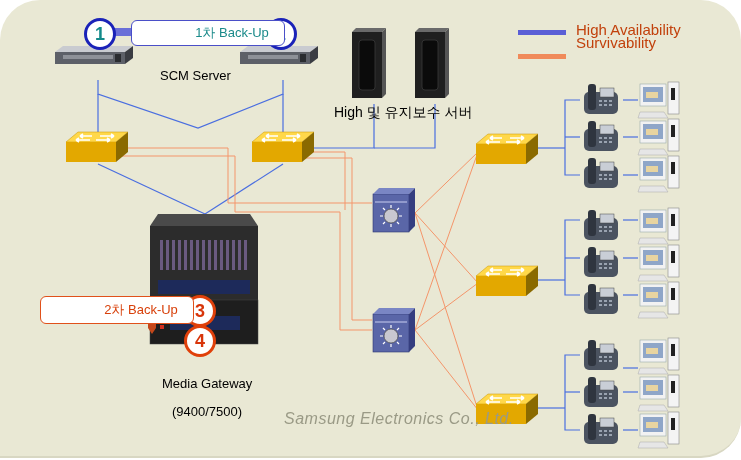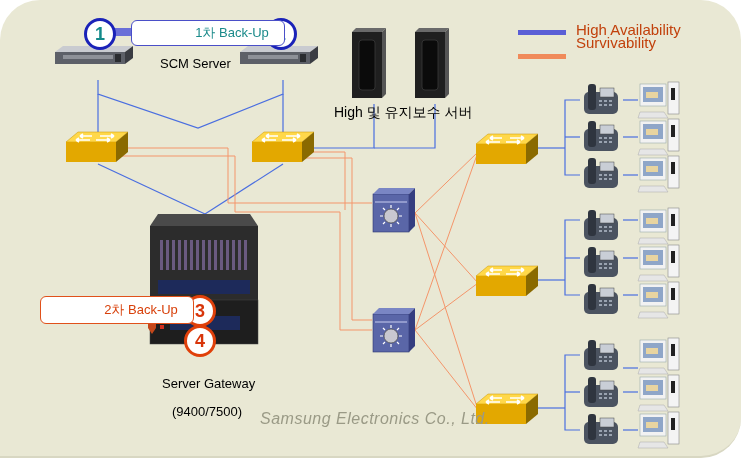--- a/index.html
+++ b/index.html
@@ -3,21 +3,21 @@
 <meta charset="utf-8">
 <style>
   html,body{margin:0;padding:0;background:#ffffff;}
   body{width:741px;height:460px;position:relative;overflow:hidden;font-family:"Liberation Sans",sans-serif;}
   #bg{position:absolute;left:0;top:0;width:741px;height:456px;background:#e9e8d4;
       border-radius:40px 40px 40px 0;border-bottom:2px solid #d8d7c2;
       background-image:radial-gradient(#d9d8c2 0.6px, transparent 0.7px);background-size:4px 4px;}
   svg#diagram{position:absolute;left:0;top:0;}
   .lbl{position:absolute;color:#000;font-size:13px;white-space:nowrap;}
   .legend-text{position:absolute;font-size:15px;color:#c2410c;}
-  .watermark{position:absolute;font-style:italic;color:#9a9a86;font-size:16px;letter-spacing:0.5px;}
+  .watermark{position:absolute;font-style:italic;color:#9a9a86;font-size:16px;letter-spacing:0.5px;margin-left:24px;}
   .badge{position:absolute;width:26px;height:26px;border-radius:50%;background:#fff;display:flex;align-items:center;justify-content:center;font-weight:bold;font-size:18px;}
   .badge.blue{border:3px solid #1a22b8;color:#138a8a;}
   .badge.red{border:3px solid #e0400a;color:#d8350a;}
   .callout{position:absolute;background:#fff;border-radius:6px;display:flex;align-items:center;justify-content:center;font-size:13px;padding-left:48px;}
 </style>
 </head>
 <body>
 
 <div id="bg"></div>
 
@@ -191,17 +191,17 @@
 <div class="legend-text" style="left:576px;top:34px;">Survivability</div>
 
 <div class="badge blue" style="left:84px;top:18px;">1</div>
 <div class="badge blue" style="left:265px;top:18px;">2</div>
 <div class="badge red" style="left:184px;top:295px;">3</div>
 <div class="badge red" style="left:184px;top:325px;">4</div>
 
 <div class="callout" style="left:131px;top:20px;width:104px;height:24px;border:1.5px solid #4a4fc8;color:#1a8a8a;">1차 Back-Up</div>
 <div class="callout" style="left:40px;top:296px;width:104px;height:26px;border:1.5px solid #e0501a;color:#d8400a;">2차 Back-Up</div>
 
-<div class="lbl" style="left:160px;top:56px;">SCM Server</div>
+<div class="lbl" style="left:160px;top:68px;">SCM Server</div>
 <div class="lbl" style="left:334px;top:104px;font-size:14px;">High 및 유지보수 서버</div>
-<div class="lbl" style="left:162px;top:376px;">Server Gateway</div>
+<div class="lbl" style="left:162px;top:376px;">Media Gateway</div>
 <div class="lbl" style="left:172px;top:404px;">(9400/7500)</div>
 <div class="watermark" style="left:260px;top:410px;">Samsung Electronics Co., Ltd.</div>
 
 </body></html>

